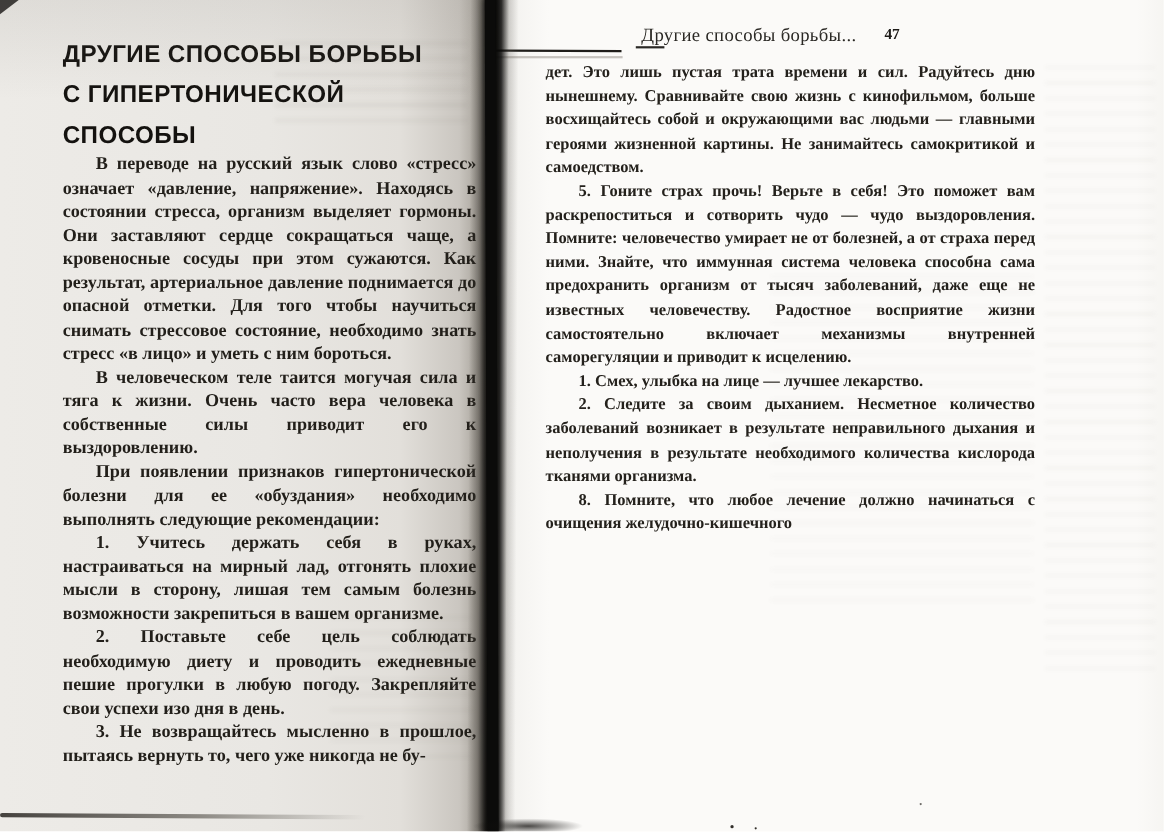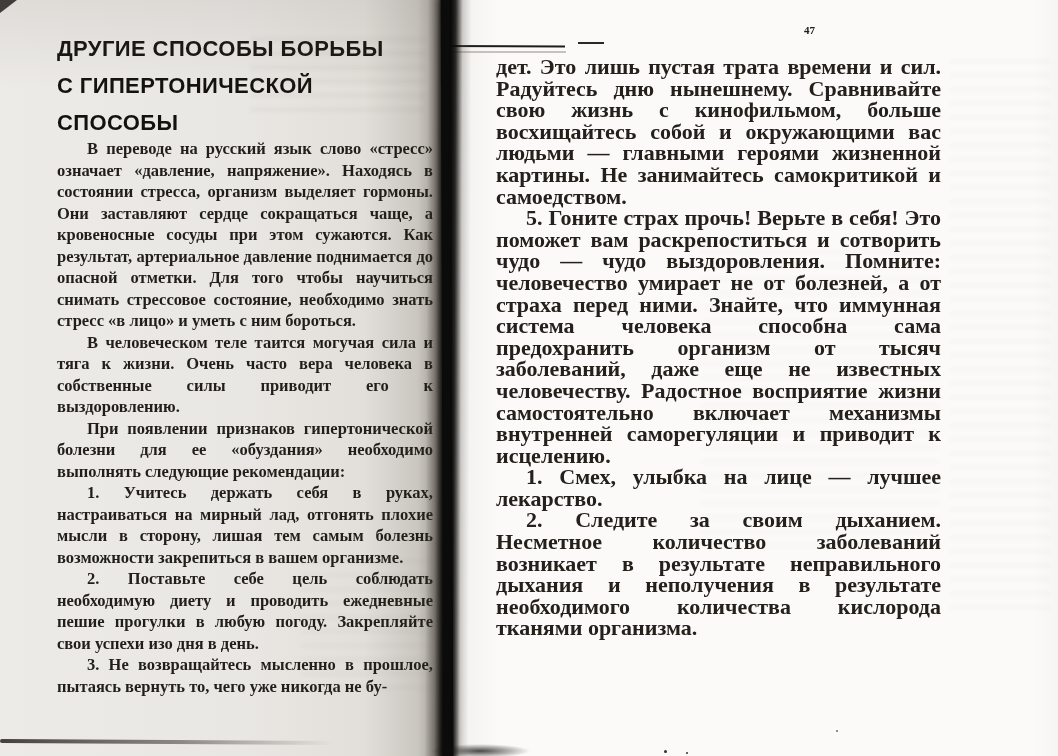--- a/index.html
+++ b/index.html
@@ -15,37 +15,37 @@
   .page-right{
     position:absolute;left:444px;top:0;width:614px;height:756px;
     background:linear-gradient(90deg,#dedbd6 0%,#f3f2ef 3%,#fbfaf8 9%,#fbfaf8 96%,#f6f5f2 100%);
   }
   .running-header{
     position:absolute;left:139px;top:22px;
     font-size:17px;letter-spacing:.3px;color:#2a2824;
   }
   .page-number{
     position:absolute;left:360px;top:24px;
-    font-size:11px;font-weight:bold;color:#1d1b18;
+    font-size:14px;font-weight:bold;color:#1d1b18;
   }
   .header-rule-main{
     position:absolute;left:313px;top:45px;width:252px;height:2px;
     background:#1f1d1a;transform:rotate(.2deg);
   }
   .header-rule-dash{
     position:absolute;left:578px;top:42px;width:26px;height:2px;
     background:#2a2825;
   }
   .header-rule-echo{
     position:absolute;left:316px;top:51px;width:250px;height:2px;
     background:#9a968e;opacity:.55;
   }
   .body-right{
     position:absolute;left:52px;top:56px;width:445px;
-    font-size:22px;line-height:21.6px;font-weight:bold;
+    font-size:15px;line-height:21.6px;font-weight:bold;
     text-align:justify;color:#24211c;
   }
   
   .page-left{
     position:absolute;left:0;top:0;width:444px;height:756px;
     background:linear-gradient(90deg,#edebe7 0%,#e9e7e3 55%,#e2dfda 82%,#cac6c0 94%,#979289 100%);
   }
   .page-left::after{ 
     content:"";position:absolute;left:0;top:0;right:0;height:90px;
     background:linear-gradient(180deg,rgba(120,115,108,.12),rgba(120,115,108,0));
@@ -111,27 +111,29 @@
   .speck.s1{left:664px;top:750px;}
   .speck.s2{left:686px;top:752px;width:2px;height:2px;}
   .speck.s3{left:836px;top:730px;width:2px;height:2px;opacity:.7;}
 </style>
 </head>
 <body>
 
 <div class="scan">
 
   <div class="page-right">
+    <div class="running-header">Другие способы борьбы...</div>
     <div class="page-number">47</div>
 
     <div class="body-right">
       <p class="para no-indent">дет. Это лишь пустая трата времени и сил. Радуйтесь дню нынешнему. Сравнивайте свою жизнь с кинофильмом, больше восхищайтесь собой и окружающими вас людьми — главными героями жизненной картины. Не занимайтесь самокритикой и самоедством.</p>
       <p class="para">5. Гоните страх прочь! Верьте в себя! Это поможет вам раскрепоститься и сотворить чудо — чудо выздоровления. Помните: человечество умирает не от болезней, а от страха перед ними. Знайте, что иммунная система человека способна сама предохранить организм от тысяч заболеваний, даже еще не известных человечеству. Радостное восприятие жизни самостоятельно включает механизмы внутренней саморегуляции и приводит к исцелению.</p>
       <p class="para">1. Смех, улыбка на лице — лучшее лекарство.</p>
       <p class="para">2. Следите за своим дыханием. Несметное количество заболеваний возникает в результате неправильного дыхания и неполучения в результате необходимого количества кислорода тканями организма.</p>
+      <p class="para">8. Помните, что любое лечение должно начинаться с очищения желудочно-кишечного</p>
     </div>
   </div>
 
   <div class="header-rule-main"></div>
   <div class="header-rule-echo"></div>
   <div class="header-rule-dash"></div>
 
   <div class="page-left">
     <div class="heading">
       <div>ДРУГИЕ СПОСОБЫ БОРЬБЫ</div>

